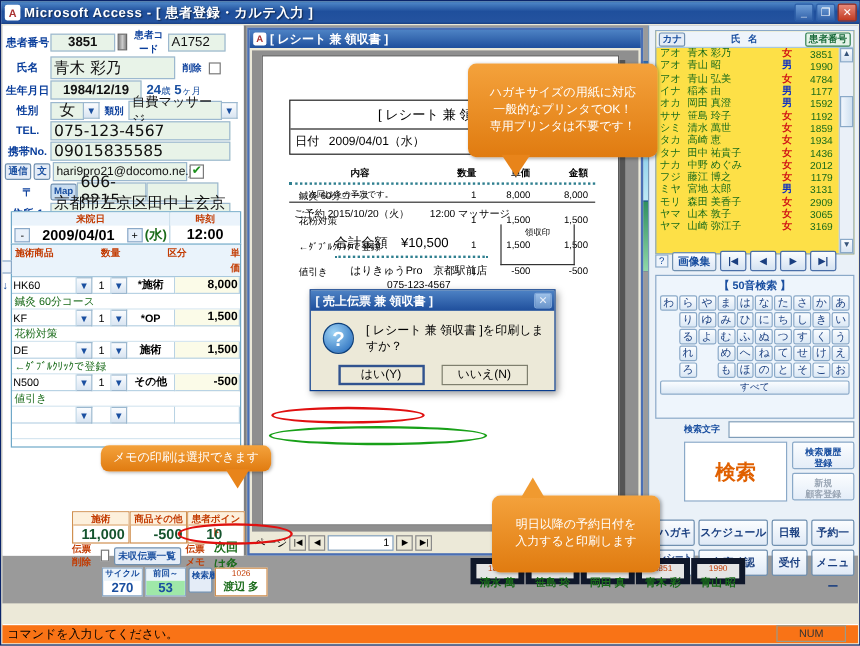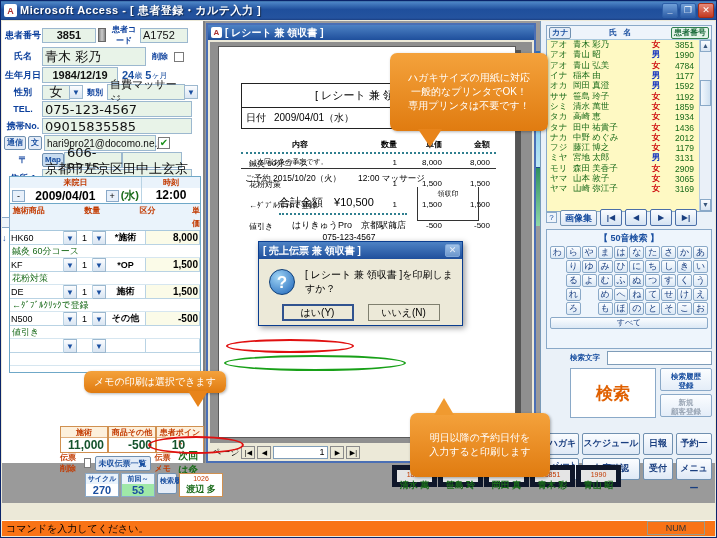--- a/index.html
+++ b/index.html
@@ -154,21 +154,21 @@
   .mbtn{width:72px;height:17px;border:1px solid #7f7f6e;background:#ece9d8;font-size:10px;
      text-align:center;line-height:15px;color:#000;}
   .mbtn.def{border:2px solid #31538f;line-height:13px;}
 
   
   #right-panel{
     position:absolute;left:538px;top:0px;width:177px;height:442px;
     background:#eaf1f8;border-left:1px solid #7a9ab8;
   }
   #list-box{position:absolute;left:5px;top:4px;width:166px;height:187px;
-     border:1px solid #8aa9c8;background:#fef9c3;}
+     border:1px solid #8aa9c8;background:#fde047;}
   .lhdr{display:flex;height:14px;background:#eef4fb;border-bottom:1px solid #a8c8dd;align-items:center;}
   .lh-btn{border:1px solid #7090b0;background:#e4ecf7;color:#1a4fa0;font-size:8px;font-weight:bold;
      border-radius:2px;padding:0 2px;margin-left:2px;height:12px;line-height:10px;}
   .lh-name{flex:1;text-align:center;color:#1a4fa0;font-size:8px;font-weight:bold;letter-spacing:2px;}
   .lh-no{border:1px solid #2f7f4f;background:#e4f3e8;color:#1a6b3a;font-size:8px;font-weight:bold;
      border-radius:2px;padding:0 2px;margin-right:2px;height:12px;line-height:10px;}
   .lrow{display:flex;align-items:center;height:10.3px;font-size:8.5px;color:#1a6b1a;}
   .lk{width:26px;padding-left:3px;color:#1a6b1a;}
   .ln{flex:1;color:#1a6b1a;}
   .lsx{width:16px;text-align:center;font-weight:bold;color:#d01515;}
@@ -202,21 +202,21 @@
   .slab{color:#1a4fa0;font-size:7.5px;font-weight:bold;width:34px;}
   .sinput{flex:1;height:14px;border:1px solid #7f9db9;background:#fff;}
   #bigsearch{width:108px;height:50px;border:1px solid #8aa9c8;background:#fff;
      color:#e06000;font-size:17px;font-weight:bold;text-align:center;line-height:50px;margin-top:3px;}
   .sidebtn{width:52px;height:23px;border:1px solid #8aa9c8;border-radius:2px;
      background:linear-gradient(to bottom,#fbfdff,#e4edf8);color:#1a4fa0;font-size:7.5px;font-weight:bold;
      text-align:center;line-height:9px;padding-top:3px;}
   .sidebtn.dim{color:#9aa6b5;}
 
   #fnbtns{position:absolute;left:5px;top:412px;width:166px;}
-  .fnrow{display:flex;gap:3px;margin-bottom:3px;font-family:Liberation Mono, monospace;}
+  .fnrow{display:flex;gap:3px;margin-bottom:3px;}
   .fnbtn{height:22px;border:1px solid #7090b0;border-radius:2px;
      background:linear-gradient(to bottom,#fbfdff,#dfe9f6);
      color:#1a3f80;font-size:9px;font-weight:bold;text-align:center;line-height:20px;}
   .fnbtn.small{font-size:7px;line-height:9px;padding-top:2px;}
 
   
   #bottom-strip{position:absolute;left:390px;top:444px;right:1px;height:22px;display:flex;gap:1px;}
   .bcard{width:45px;border:5px solid #0f172a;background:#e5e5e5;}
   .bcard .bn{color:#c23a00;font-size:7px;text-align:center;height:9px;line-height:9px;}
   .bcard .bv{color:#1a6b1a;font-size:9px;text-align:center;font-weight:bold;}

